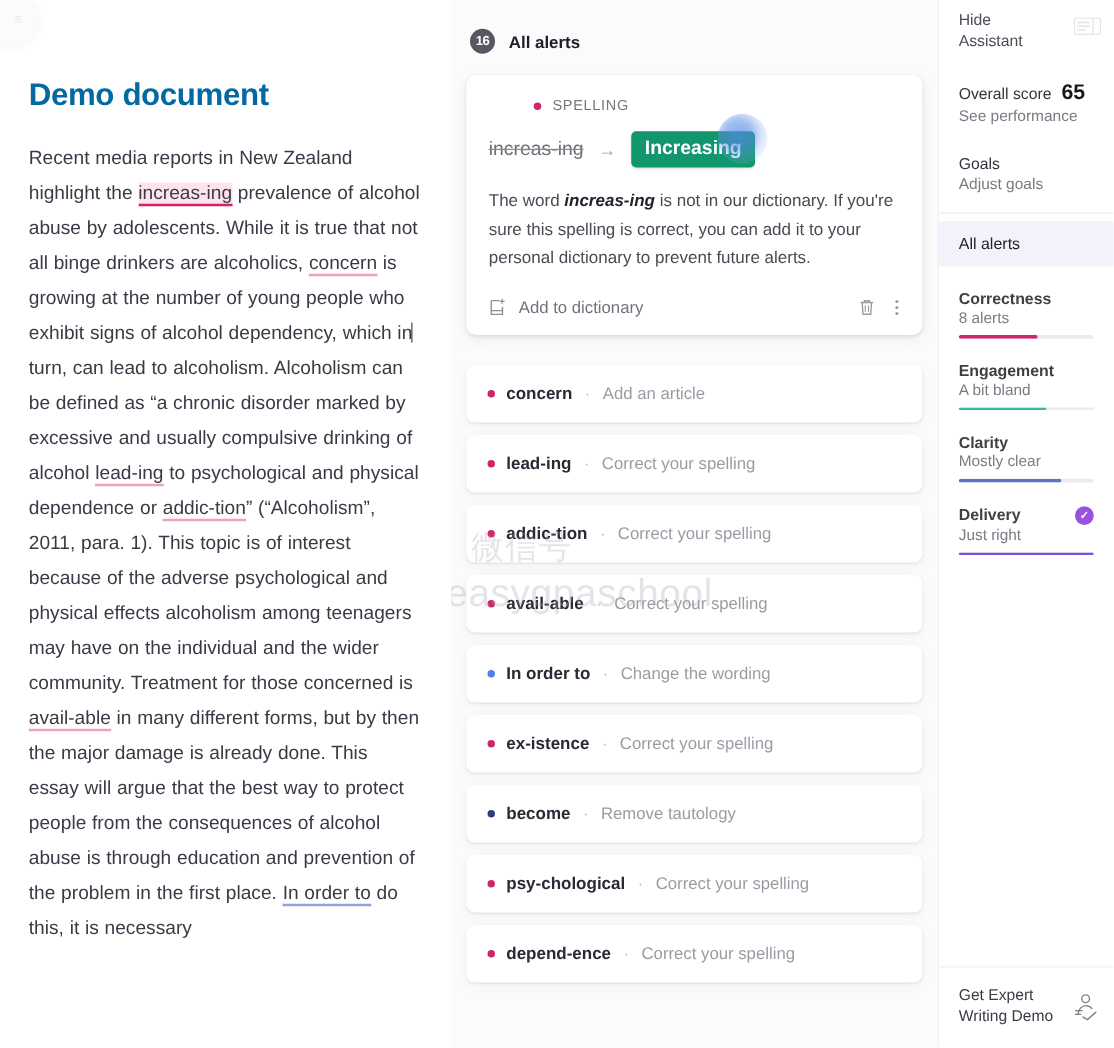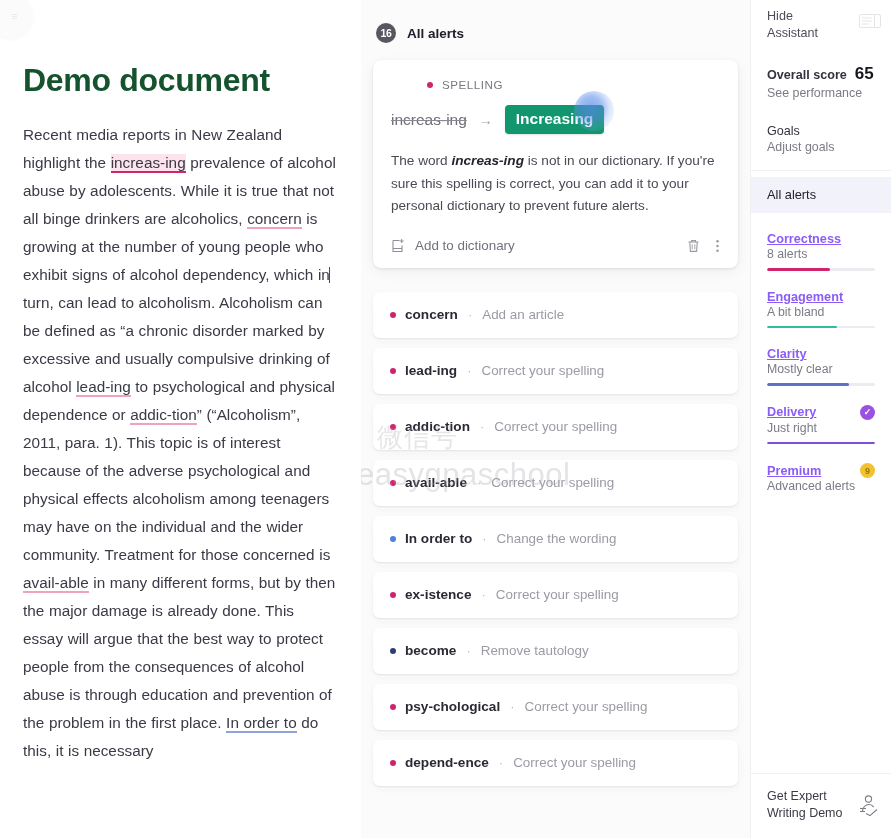--- a/index.html
+++ b/index.html
@@ -49,23 +49,23 @@
     color: #e9e9e9;
     letter-spacing: -1px;
     transform: translateX(4px);
   }
 
   .doc-body {
     padding: 62px 24px 0 23px;
   }
 
   .doc-title {
-    font-size: 32px;
-    font-weight: bold;
-    color: #14532d;
+    font-size: 25px;
+    font-weight: bold;
+    color: #0369a1;
     letter-spacing: -0.3px;
     margin-bottom: 22px;
   }
 
   .doc-text {
     font-size: 15.3px;
     line-height: 28px;
     color: #3a3a46;
     letter-spacing: 0.02px;
     word-spacing: 0.3px;
@@ -327,21 +327,20 @@
 
   .sb-score-line {
     display: flex;
     align-items: baseline;
     gap: 8px;
     margin-top: 22px;
   }
   .sb-score-label {
     font-size: 12.6px;
     color: #33333f;
-    font-weight: bold;
   }
   .sb-score-value {
     font-size: 17px;
     font-weight: bold;
     color: #16161f;
   }
   .sb-sub {
     font-size: 12.4px;
     color: #7b7b85;
     margin-top: 2px;
@@ -374,22 +373,21 @@
     margin-top: 19px;
   }
   .sb-metric-head {
     display: flex;
     align-items: center;
     justify-content: space-between;
   }
   .sb-metric-name {
     font-size: 12.7px;
     font-weight: bold;
-    color: #8b5cf6;
-    text-decoration: underline;
+    color: #404040;
   }
   .sb-metric-status {
     font-size: 12.3px;
     color: #7b7b85;
     margin-top: 1px;
   }
   .sb-bar {
     position: relative;
     height: 2.6px;
     background: #ececf0;
@@ -632,27 +630,20 @@
         <div class="sb-metric">
           <div class="sb-metric-head">
             <div class="sb-metric-name">Delivery</div>
             <div class="badge-round badge-check">✓</div>
           </div>
           <div class="sb-metric-status">Just right</div>
           <div class="sb-bar">
             <div class="sb-bar-fill" style="width: 100%; background: rgb(125, 79, 216);"></div>
           </div>
         </div>
-        <div class="sb-metric">
-          <div class="sb-metric-head">
-            <div class="sb-metric-name">Premium</div>
-            <div class="badge-round badge-premium">9</div>
-          </div>
-          <div class="sb-metric-status">Advanced alerts</div>
-        </div>
       </div>
 
     <div class="sb-expert">
       <div class="sb-expert-label">Get Expert Writing Demo</div>
       <svg width="24" height="24" viewBox="0 0 24 24" fill="none">
         <circle cx="13.5" cy="6" r="3.1" stroke="#7d7d87" stroke-width="1.1"></circle>
         <path d="M7.5 18.5c0-4 2.9-7 6.3-7 2 0 3.8 1 4.9 2.6" stroke="#7d7d87" stroke-width="1.1" fill="none"></path>
         <path d="M5 15.5h6" stroke="#7d7d87" stroke-width="1.1"></path>
         <path d="M5 18.5h5" stroke="#7d7d87" stroke-width="1.1"></path>
         <path d="M11 20.5l4 2.2 7-6.2" stroke="#7d7d87" stroke-width="1.1" fill="none"></path>

